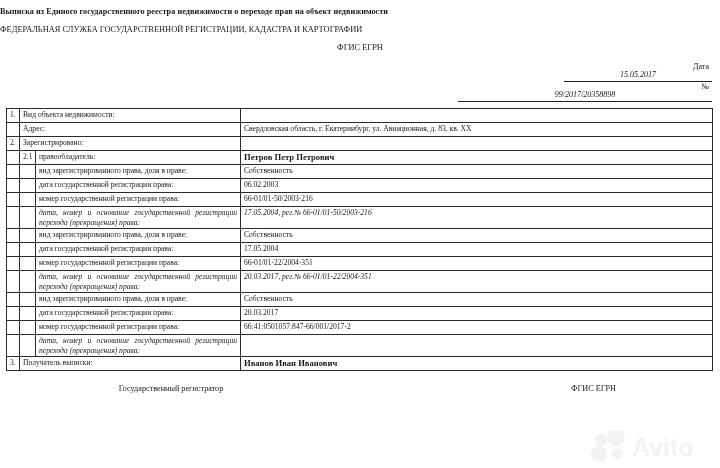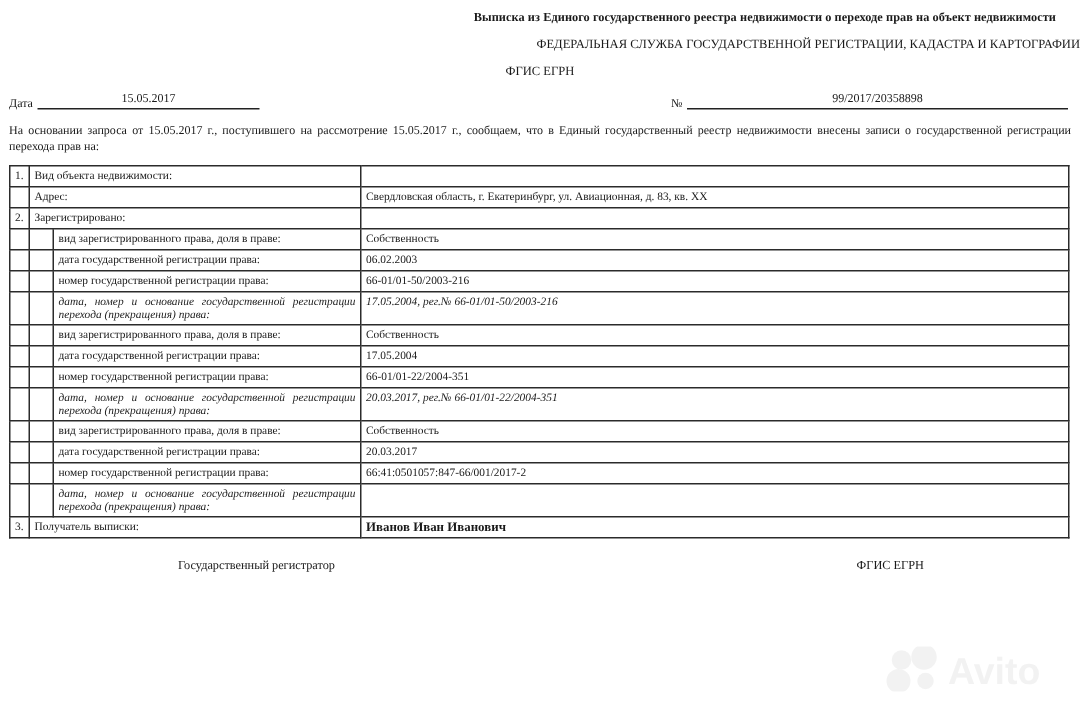--- a/index.html
+++ b/index.html
@@ -18,59 +18,61 @@
   .page {
     position: relative;
     width: 720px;
     height: 468px;
     padding: 0;
     box-sizing: border-box;
   }
 
   
   .doc-title {
-    text-align: right;
+    text-align: left;
     font-weight: bold;
     font-size: 8.2px;
     line-height: 1.1;
-    margin: 7px 16px 0 0;
+    margin: 7px 4px 0 0;
     letter-spacing: 0.05px;
   }
   .org-line {
-    text-align: right;
+    text-align: left;
     font-size: 8.4px;
     line-height: 1.1;
     margin: 9px 0 0 0;
   }
   .sys-line {
     text-align: center;
     font-size: 8.4px;
     line-height: 1.1;
     margin: 9px 0 0 0;
   }
 
   
   .meta-row {
     display: flex;
     align-items: flex-end;
     margin: 10px 0 0 0;
     padding: 0 8px 0 6px;
     font-size: 8px;
+    flex-direction: column;
   }
   .meta-label {
     white-space: nowrap;
     padding-right: 3px;
   }
   .meta-rule {
     flex: 0 0 auto;
     border-bottom: 1px solid #222;
     text-align: center;
     font-size: 8px;
     padding-bottom: 1px;
     line-height: 1.1;
+    font-style: italic;
   }
   .meta-rule.date { width: 148px; }
   .meta-rule.num  { width: 254px; }
   .meta-spacer { flex: 1 1 auto; }
 
   
   .intro {
     font-size: 8px;
     line-height: 1.35;
     text-align: justify;
@@ -177,21 +179,20 @@
   <div class="sys-line">ФГИС ЕГРН</div>
 
   <div class="meta-row">
     <span class="meta-label">Дата</span>
     <span class="meta-rule date">15.05.2017</span>
     <span class="meta-spacer"></span>
     <span class="meta-label">№</span>
     <span class="meta-rule num">99/2017/20358898</span>
   </div>
 
-  <div class="intro">На основании запроса от 15.05.2017 г., поступившего на рассмотрение 15.05.2017 г., сообщаем, что в Единый государственный реестр недвижимости внесены записи о государственной регистрации перехода прав на:</div>
 
   <table class="reg">
     <colgroup>
       <col style="width:13px">
       <col style="width:16px">
       <col>
       <col style="width:472px">
     </colgroup>
     <tbody>
 
@@ -205,20 +206,26 @@
         <td class="col-label" colspan="2">Адрес:</td>
         <td class="col-value">Свердловская область, г. Екатеринбург, ул. Авиационная, д. 83, кв. ХХ</td>
       </tr>
 
       <tr>
         <td class="col-num">2.</td>
         <td class="col-label" colspan="2">Зарегистрировано:</td>
         <td class="col-value"></td>
       </tr>
 
+      <tr>
+        <td class="col-num"></td>
+        <td class="col-sub">2.1</td>
+        <td class="col-label">правообладатель:</td>
+        <td class="col-value holder-name">Петров Петр Петрович</td>
+      </tr>
       <tr>
         <td class="col-num"></td>
         <td class="col-sub"></td>
         <td class="col-label">вид зарегистрированного права, доля в праве:</td>
         <td class="col-value">Собственность</td>
       </tr>
       <tr>
         <td class="col-num"></td>
         <td class="col-sub"></td>
         <td class="col-label">дата государственной регистрации права:</td>

